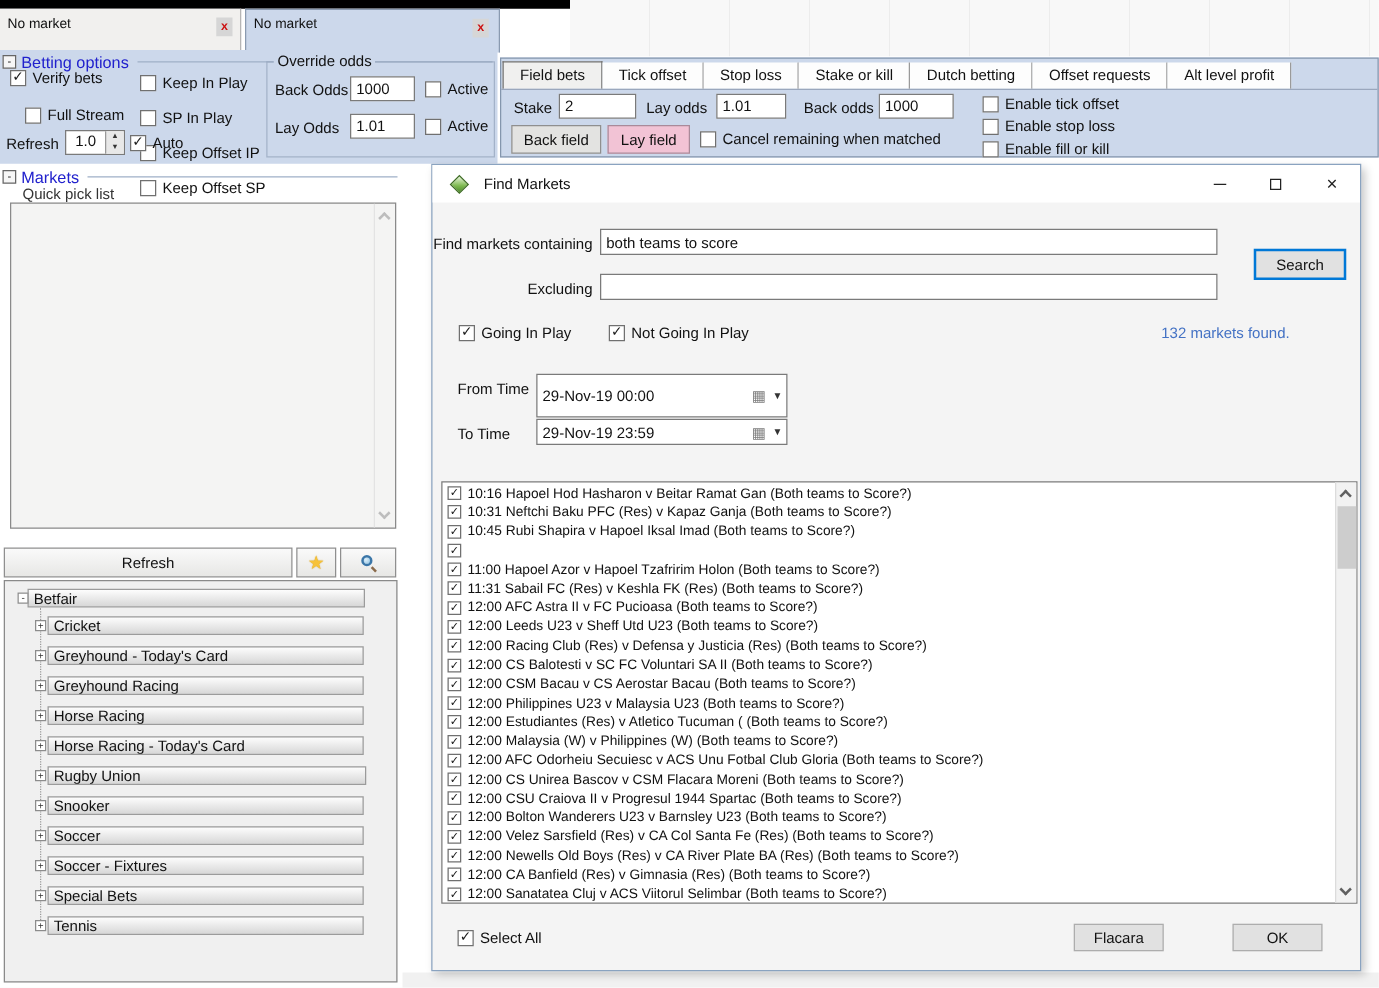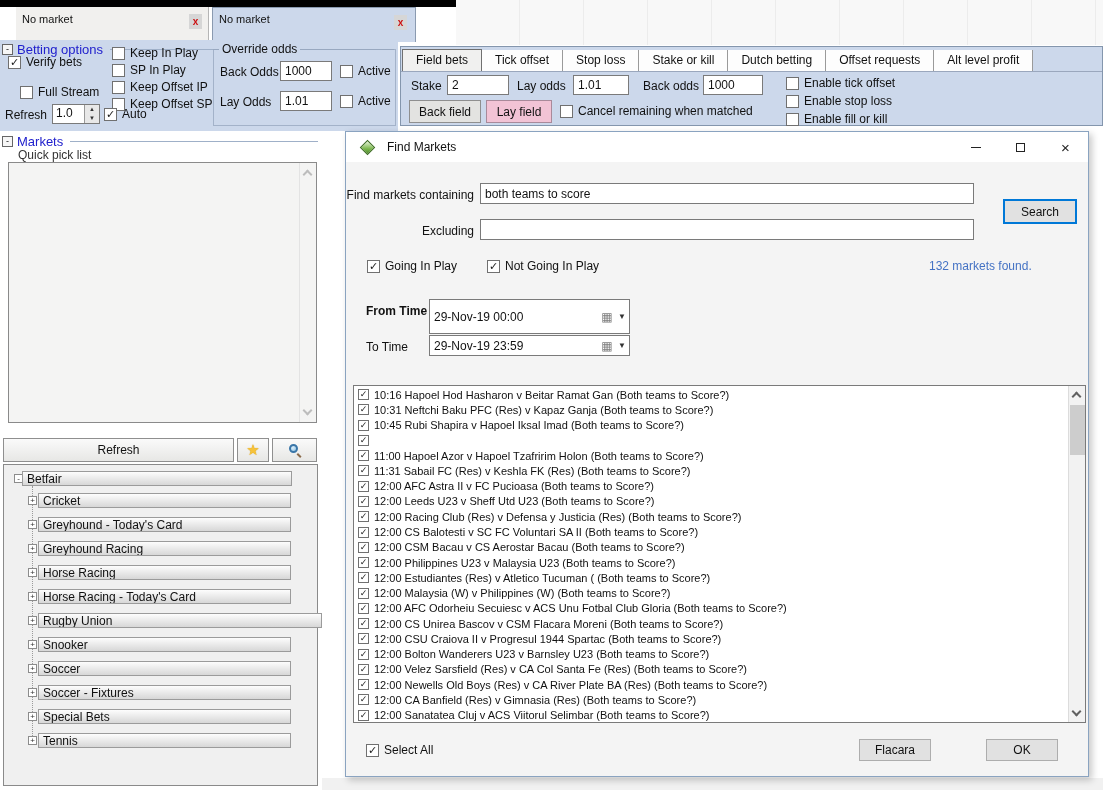--- a/index.html
+++ b/index.html
@@ -24,21 +24,21 @@
            display:flex; align-items:center; overflow:hidden; white-space:nowrap; }
 
   
   .sect-head { display:flex; align-items:center; gap:4px; }
   .sect-head .box { width:11px; height:11px; border:1px solid #666; background:#f6f6f6;
                     font-size:9px; line-height:9px; display:flex; align-items:center; justify-content:center; }
   .sect-head .lbl { color:#2121cd; font-size:13px; }
   .sect-head .rule { flex:1; height:1px; background:#9fb0c8; margin-left:3px; }
 
   
-  .toptab { position:absolute; font-size:11px;margin-left:16px; }
+  .toptab { position:absolute; font-size:11px; }
   .toptab .x { position:absolute; top:7px; width:13px; height:15px; background:#d6d6d6;
                color:#cc1111; font-size:10px; font-weight:bold; display:flex;
                align-items:center; justify-content:center; }
 
   
   .fbtab { padding:3px 13px 4px 13px; font-size:12px; border-right:1px solid #9a9a9a;
            background:#fdfdfd; white-space:nowrap; }
   .fbtab.active { background:#f0f0ef; border:1px solid #707070; border-bottom:none; }
 
   
@@ -64,21 +64,21 @@
   .mrow { display:flex; align-items:center; gap:5px; height:15.27px; font-size:11px;
           padding-left:4px; white-space:nowrap; overflow:hidden; }
 
   .combo { background:#fff; border:1px solid #7a7a7a; display:flex; align-items:center;
            font-size:12px; padding-left:4px; }
   .combo .cal { width:16px; height:15px; display:flex; align-items:center; justify-content:center;
                 color:#7d7d7d; font-size:12px; margin-left:auto; }
   .combo .arr { width:14px; font-size:8px; color:#333; text-align:center; }
 
   .spin { background:#fff; border:1px solid #7a7a7a; display:flex; font-size:12px; }
-  .spin .val { flex:1; padding:1px 3px; }
+  .spin .val { flex:1; padding:1px 3px;text-align:center; }
   .spin .updown { width:15px; border-left:1px solid #999; display:flex; flex-direction:column; background:#e8e8e8; }
   .spin .updown span { flex:1; font-size:6px; line-height:8px; text-align:center; color:#333; }
 
   .mag { position:relative; width:12px; height:12px; display:inline-block; }
   .mag .lens { position:absolute; left:0; top:0; width:9px; height:9px; border:2px solid #3a76a8;
                border-radius:50%; background:radial-gradient(circle at 35% 35%, #dff0fb, #8cc0e0); }
   .mag .handle { position:absolute; left:9px; top:9px; width:5px; height:2px; background:#8a6a4a;
                  transform:rotate(45deg); transform-origin:0 0; }
 </style>
 </head>
@@ -107,21 +107,21 @@
 
   <div class="cbrow abs" style="left:8px;top:15px;">
     <span class="cb">✓</span>
     <span>Verify bets</span>
   </div>
   <div class="cbrow abs" style="left:8px;top:45px;margin-left:12px;">
     <span class="cb"></span>
     <span>Full Stream</span>
   </div>
 
-  <div class="abs" id="bo-col2" style="left:112px;top:6px;display:flex;flex-direction:column;gap:3px;">
+  <div class="abs" id="bo-col2" style="left:112px;top:19px;display:flex;flex-direction:column;gap:14px;">
       <div class="cbrow">
         <span class="cb"></span>
         <span>Keep In Play</span>
       </div>
       <div class="cbrow">
         <span class="cb"></span>
         <span>SP In Play</span>
       </div>
       <div class="cbrow">
         <span class="cb"></span>
@@ -254,21 +254,21 @@
     <div class="treebar" style="left: 34px; top: 28px; width: 253px;">Cricket</div>
     <span class="pm" style="left: 24px; top: 55px;">+</span>
     <div class="treebar" style="left: 34px; top: 52px; width: 253px;">Greyhound - Today's Card</div>
     <span class="pm" style="left: 24px; top: 79px;">+</span>
     <div class="treebar" style="left: 34px; top: 76px; width: 253px;">Greyhound Racing</div>
     <span class="pm" style="left: 24px; top: 103px;">+</span>
     <div class="treebar" style="left: 34px; top: 100px; width: 253px;">Horse Racing</div>
     <span class="pm" style="left: 24px; top: 127px;">+</span>
     <div class="treebar" style="left: 34px; top: 124px; width: 253px;">Horse Racing - Today's Card</div>
     <span class="pm" style="left: 24px; top: 151px;">+</span>
-    <div class="treebar" style="left: 34px; top: 148px; width: 284px;">Rugby Union</div>
+    <div class="treebar" style="left: 34px; top: 148px; width: 255px;">Rugby Union</div>
     <span class="pm" style="left: 24px; top: 175px;">+</span>
     <div class="treebar" style="left: 34px; top: 172px; width: 253px;">Snooker</div>
     <span class="pm" style="left: 24px; top: 199px;">+</span>
     <div class="treebar" style="left: 34px; top: 196px; width: 253px;">Soccer</div>
     <span class="pm" style="left: 24px; top: 223px;">+</span>
     <div class="treebar" style="left: 34px; top: 220px; width: 253px;">Soccer - Fixtures</div>
     <span class="pm" style="left: 24px; top: 247px;">+</span>
     <div class="treebar" style="left: 34px; top: 244px; width: 253px;">Special Bets</div>
     <span class="pm" style="left: 24px; top: 271px;">+</span>
     <div class="treebar" style="left: 34px; top: 268px; width: 253px;">Tennis</div>
@@ -306,21 +306,21 @@
   <div class="cbrow abs" style="left:21px;top:127px;">
     <span class="cb">✓</span>
     <span>Going In Play</span>
   </div>
   <div class="cbrow abs" style="left:141px;top:127px;">
     <span class="cb">✓</span>
     <span>Not Going In Play</span>
   </div>
   <span class="abs txt12" style="left:583px;top:127px;color:#4472c4;">132 markets found.</span>
 
-  <span class="abs txt12" style="left:20px;top:172px;font-weight:bold;">From Time</span>
+  <span class="abs txt12" style="left:20px;top:172px;">From Time</span>
   <div class="combo abs" style="left:83px;top:167px;width:201px;height:35px;">
     <span>29-Nov-19 00:00</span>
     <span class="cal">▦</span>
     <span class="arr">▼</span>
   </div>
 
   <span class="abs txt12" style="left:20px;top:208px;">To Time</span>
   <div class="combo abs" style="left:83px;top:203px;width:201px;height:21px;">
     <span>29-Nov-19 23:59</span>
     <span class="cal">▦</span>

